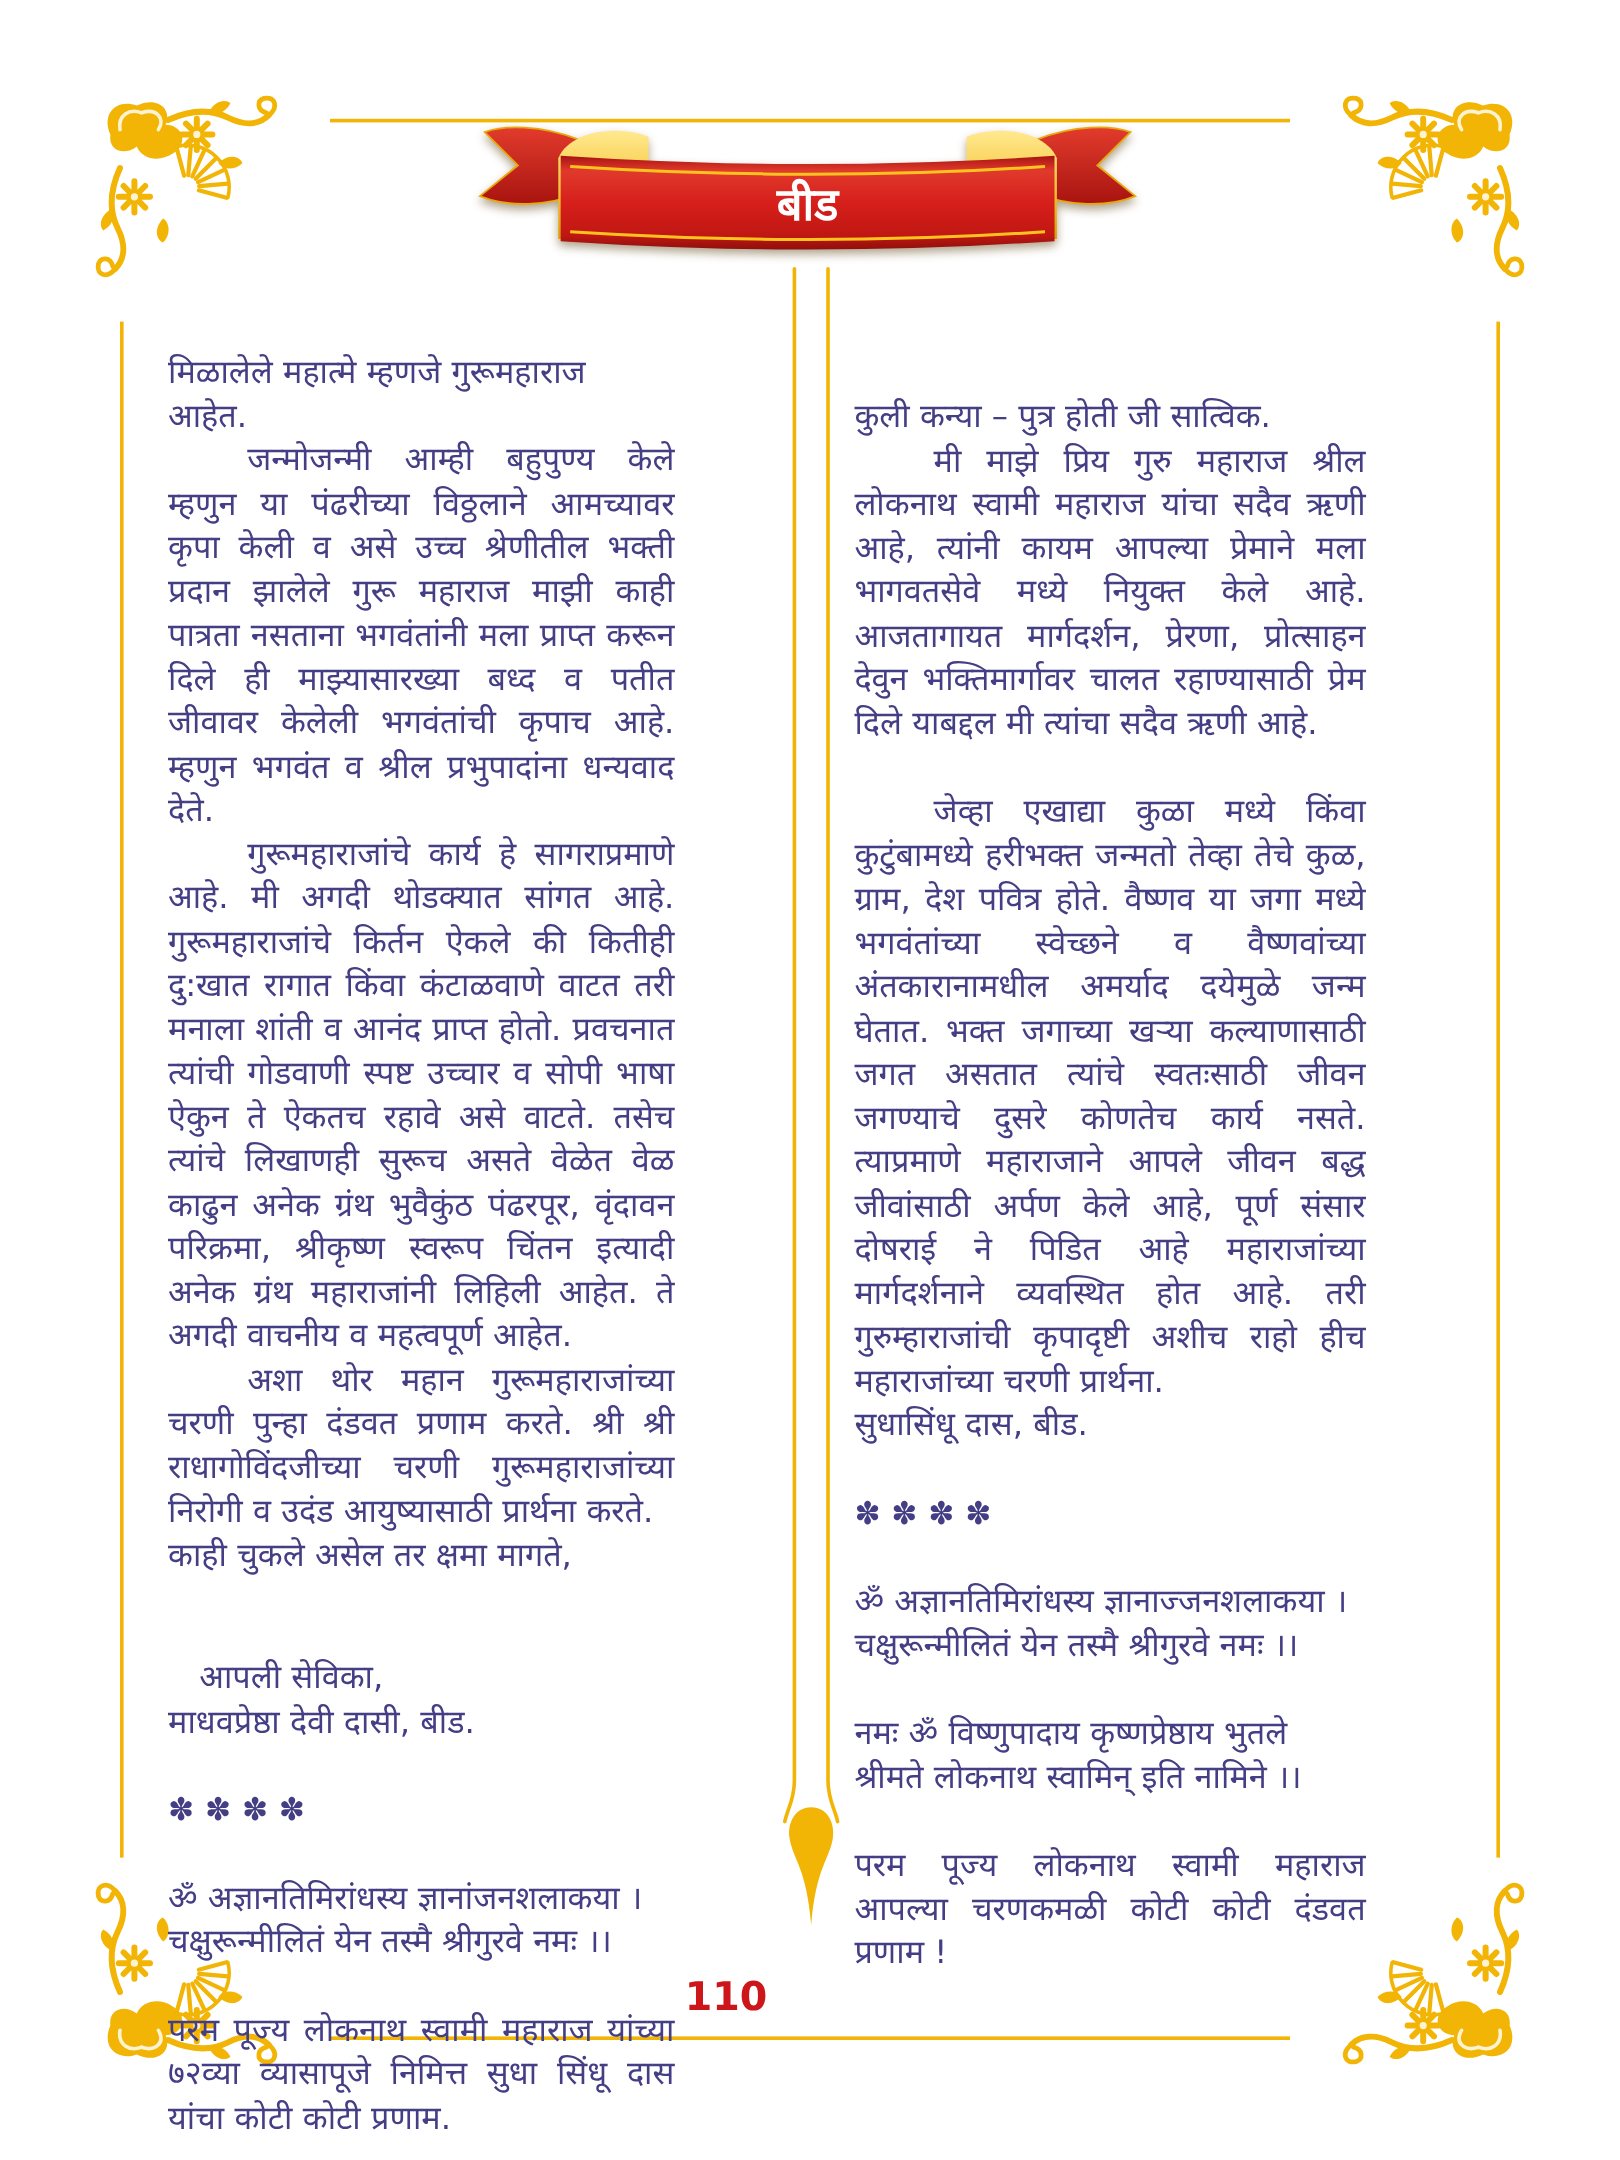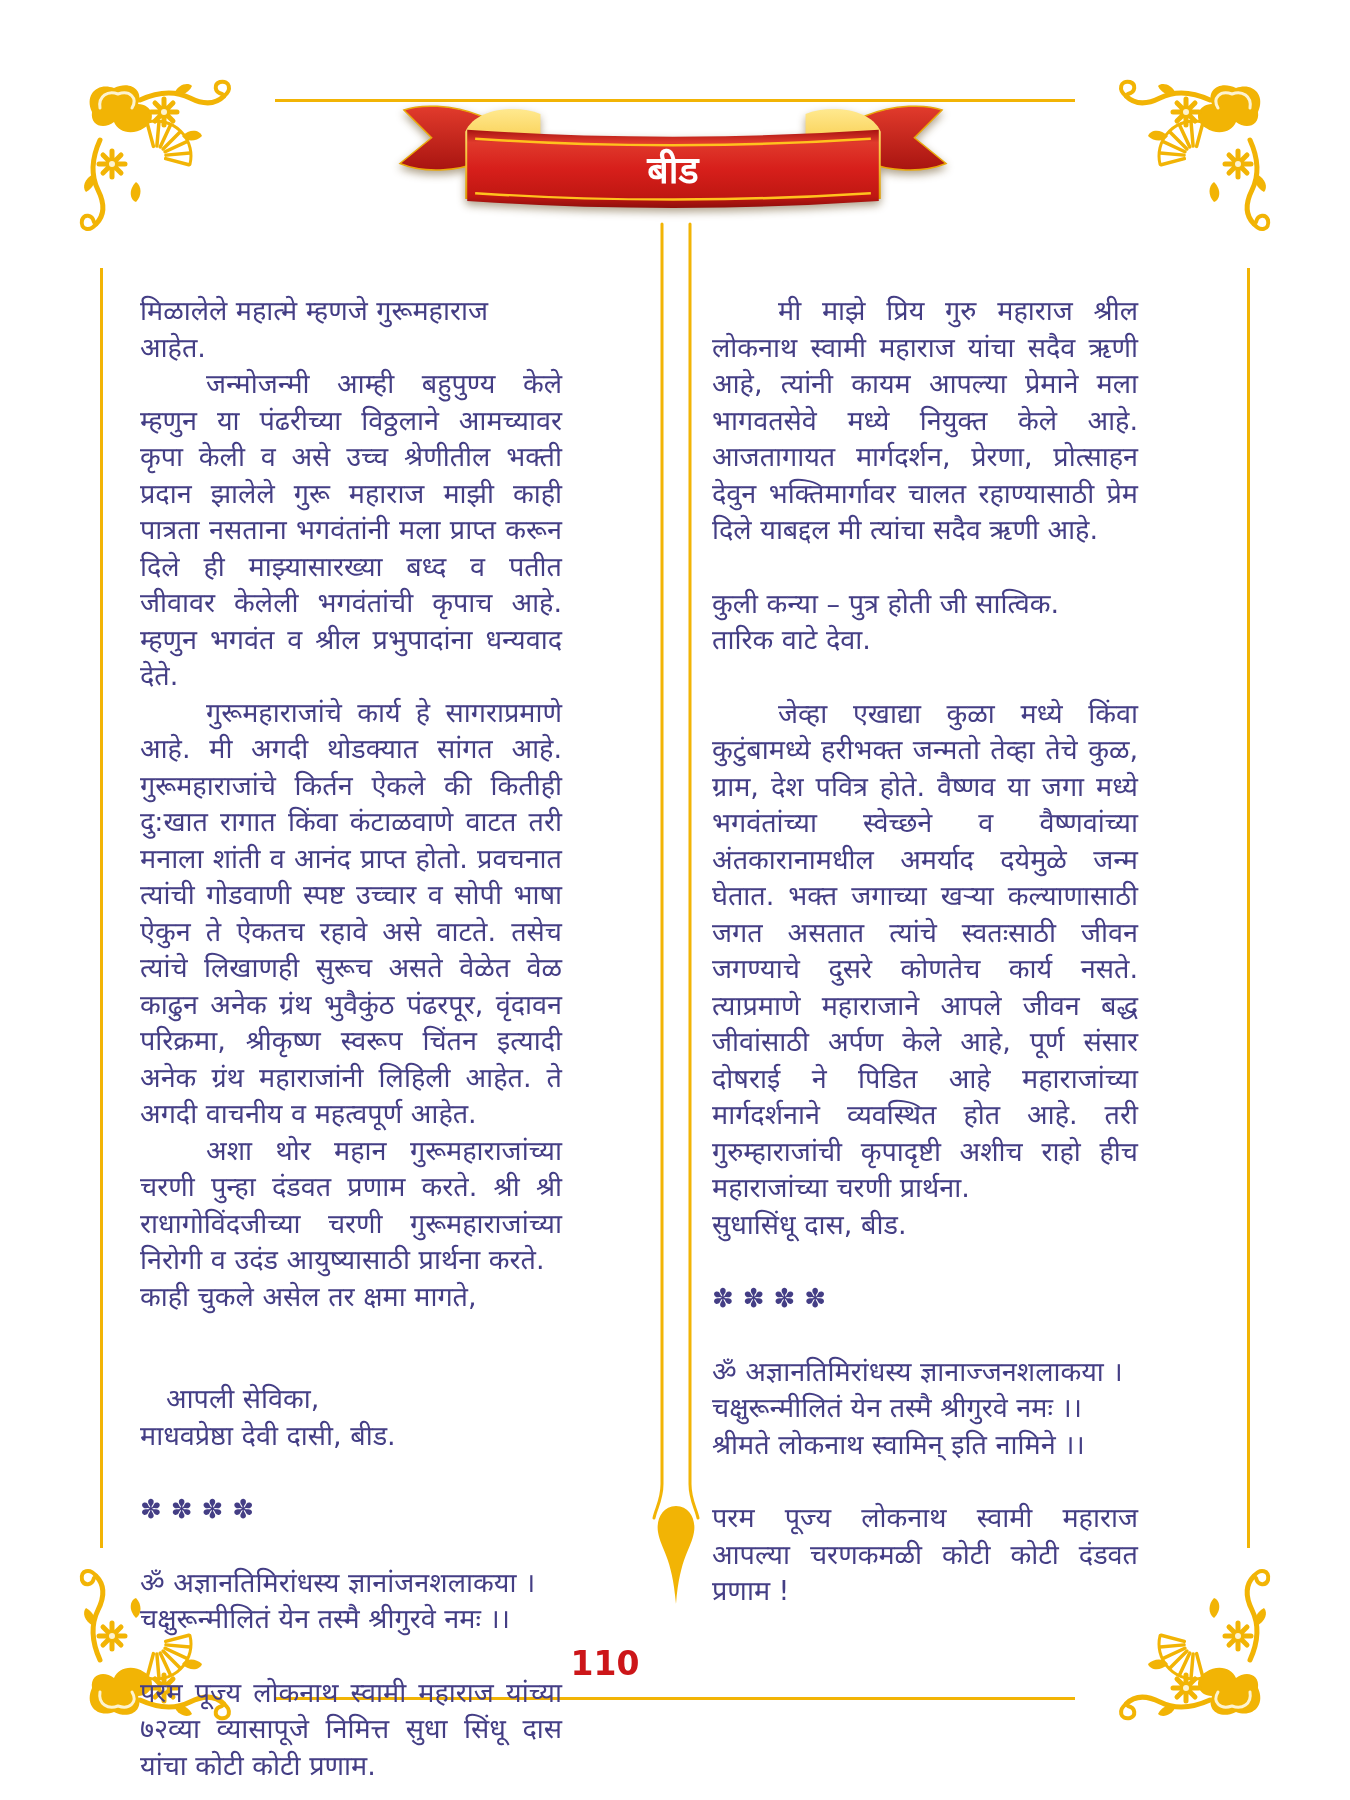--- a/index.html
+++ b/index.html
@@ -143,28 +143,28 @@
       <p class="p indent">अशा थोर महान गुरूमहाराजांच्या चरणी पुन्हा दंडवत प्रणाम करते. श्री श्री राधागोविंदजीच्या चरणी गुरूमहाराजांच्या निरोगी व उदंड आयुष्यासाठी प्रार्थना करते.</p>
       <p class="p flush">काही चुकले असेल तर क्षमा मागते,</p>
       <p class="p flush gap-lg">आपली सेविका,</p>
       <p class="p flush">माधवप्रेष्ठा देवी दासी, बीड.</p>
       <p class="p stars gap">✽✽✽✽</p>
       <p class="p flush gap">ॐ अज्ञानतिमिरांधस्य ज्ञानांजनशलाकया ।</p>
       <p class="p flush">चक्षुरून्मीलितं येन तस्मै श्रीगुरवे नमः ।।</p>
       <p class="p gap">परम पूज्य लोकनाथ स्वामी महाराज यांच्या ७२व्या व्यासापूजे निमित्त सुधा सिंधू दास यांचा कोटी कोटी प्रणाम.</p>
     </div>
   <div class="column col-right">
+      <p class="p flush gap">कुली कन्या – पुत्र होती जी सात्विक.</p>
       <p class="p indent">मी माझे प्रिय गुरु महाराज श्रील लोकनाथ स्वामी महाराज यांचा सदैव ऋणी आहे, त्यांनी कायम आपल्या प्रेमाने मला भागवतसेवे मध्ये नियुक्त केले आहे. आजतागायत मार्गदर्शन, प्रेरणा, प्रोत्साहन देवुन भक्तिमार्गावर चालत रहाण्यासाठी प्रेम दिले याबद्दल मी त्यांचा सदैव ऋणी आहे.</p>
-      <p class="p flush gap">कुली कन्या – पुत्र होती जी सात्विक.</p>
-      <p class="p flush">तारिक वाटे देवा.</p>
       <p class="p indent gap">जेव्हा एखाद्या कुळा मध्ये किंवा कुटुंबामध्ये हरीभक्त जन्मतो तेव्हा तेचे कुळ, ग्राम, देश पवित्र होते. वैष्णव या जगा मध्ये भगवंतांच्या स्वेच्छने व वैष्णवांच्या अंतकारानामधील अमर्याद दयेमुळे जन्म घेतात. भक्त जगाच्या खऱ्या कल्याणासाठी जगत असतात त्यांचे स्वतःसाठी जीवन जगण्याचे दुसरे कोणतेच कार्य नसते. त्याप्रमाणे महाराजाने आपले जीवन बद्ध जीवांसाठी अर्पण केले आहे, पूर्ण संसार दोषराई ने पिडित आहे महाराजांच्या मार्गदर्शनाने व्यवस्थित होत आहे. तरी गुरुम्हाराजांची कृपादृष्टी अशीच राहो हीच महाराजांच्या चरणी प्रार्थना.</p>
       <p class="p flush">सुधासिंधू दास, बीड.</p>
       <p class="p stars gap">✽✽✽✽</p>
       <p class="p flush gap">ॐ अज्ञानतिमिरांधस्य ज्ञानाज्जनशलाकया ।</p>
       <p class="p flush">चक्षुरून्मीलितं येन तस्मै श्रीगुरवे नमः ।।</p>
+      <p class="p flush gap">नमः ॐ विष्णुपादाय कृष्णप्रेष्ठाय भुतले</p>
       <p class="p flush">श्रीमते लोकनाथ स्वामिन् इति नामिने ।।</p>
       <p class="p gap">परम पूज्य लोकनाथ स्वामी महाराज आपल्या चरणकमळी कोटी कोटी दंडवत प्रणाम !</p>
     </div>
 
   <div class="footer">
     <span class="page-number">110</span>
   </div>
 
 </div>
 

